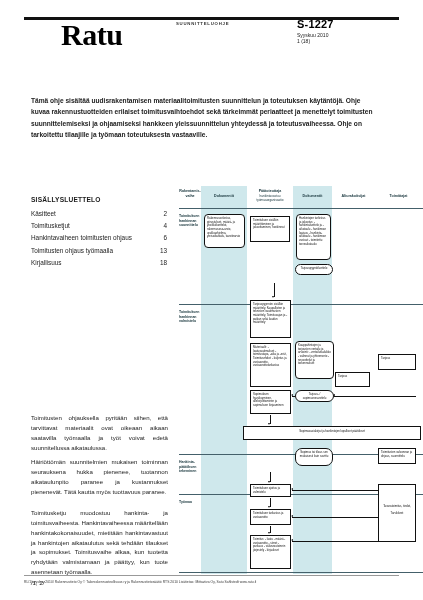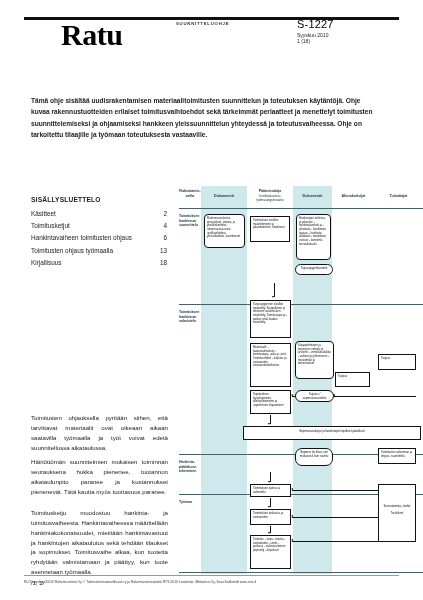--- a/index.html
+++ b/index.html
@@ -12,21 +12,21 @@
     overflow:hidden;
   }
   .page{position:absolute;inset:0;}
 
   
   .hdr-rule-top{position:absolute;left:24px;top:17px;width:375px;height:2.5px;background:#111;}
   .logo{position:absolute;left:24px;top:20px;
     font-family:"Liberation Serif", serif;font-weight:bold;font-size:30px;
     letter-spacing:-0.5px;color:#000;line-height:1;margin-left:37px;}
   .hdr-kind{position:absolute;left:176px;top:21px;font-size:4.3px;letter-spacing:0.75px;color:#333;font-weight:600;}
-  .hdr-code{position:absolute;left:297px;top:18px;font-size:11px;font-weight:normal;letter-spacing:0.2px;color:#000;}
+  .hdr-code{position:absolute;left:297px;top:18px;font-size:11px;font-weight:bold;letter-spacing:0.2px;color:#000;}
   .hdr-date{position:absolute;left:297px;top:32px;font-size:5px;color:#222;line-height:1.5;}
   .hdr-page{position:absolute;left:297px;top:38px;font-size:5px;color:#222;line-height:1.5;}
 
   
   .title{position:absolute;left:31px;top:73px;font-size:11.2px;font-weight:bold;letter-spacing:0.1px;color:#000;}
   .intro{position:absolute;left:31px;top:95px;width:345px;font-size:6.6px;line-height:1.72;font-weight:600;color:#1c1c1c;}
 
   
   .toc-title{position:absolute;left:31px;top:196px;font-size:6.6px;font-weight:bold;letter-spacing:0.2px;}
   .toc{position:absolute;left:31px;top:208px;width:136px;font-size:6.4px;line-height:1.9;color:#1c1c1c;}

